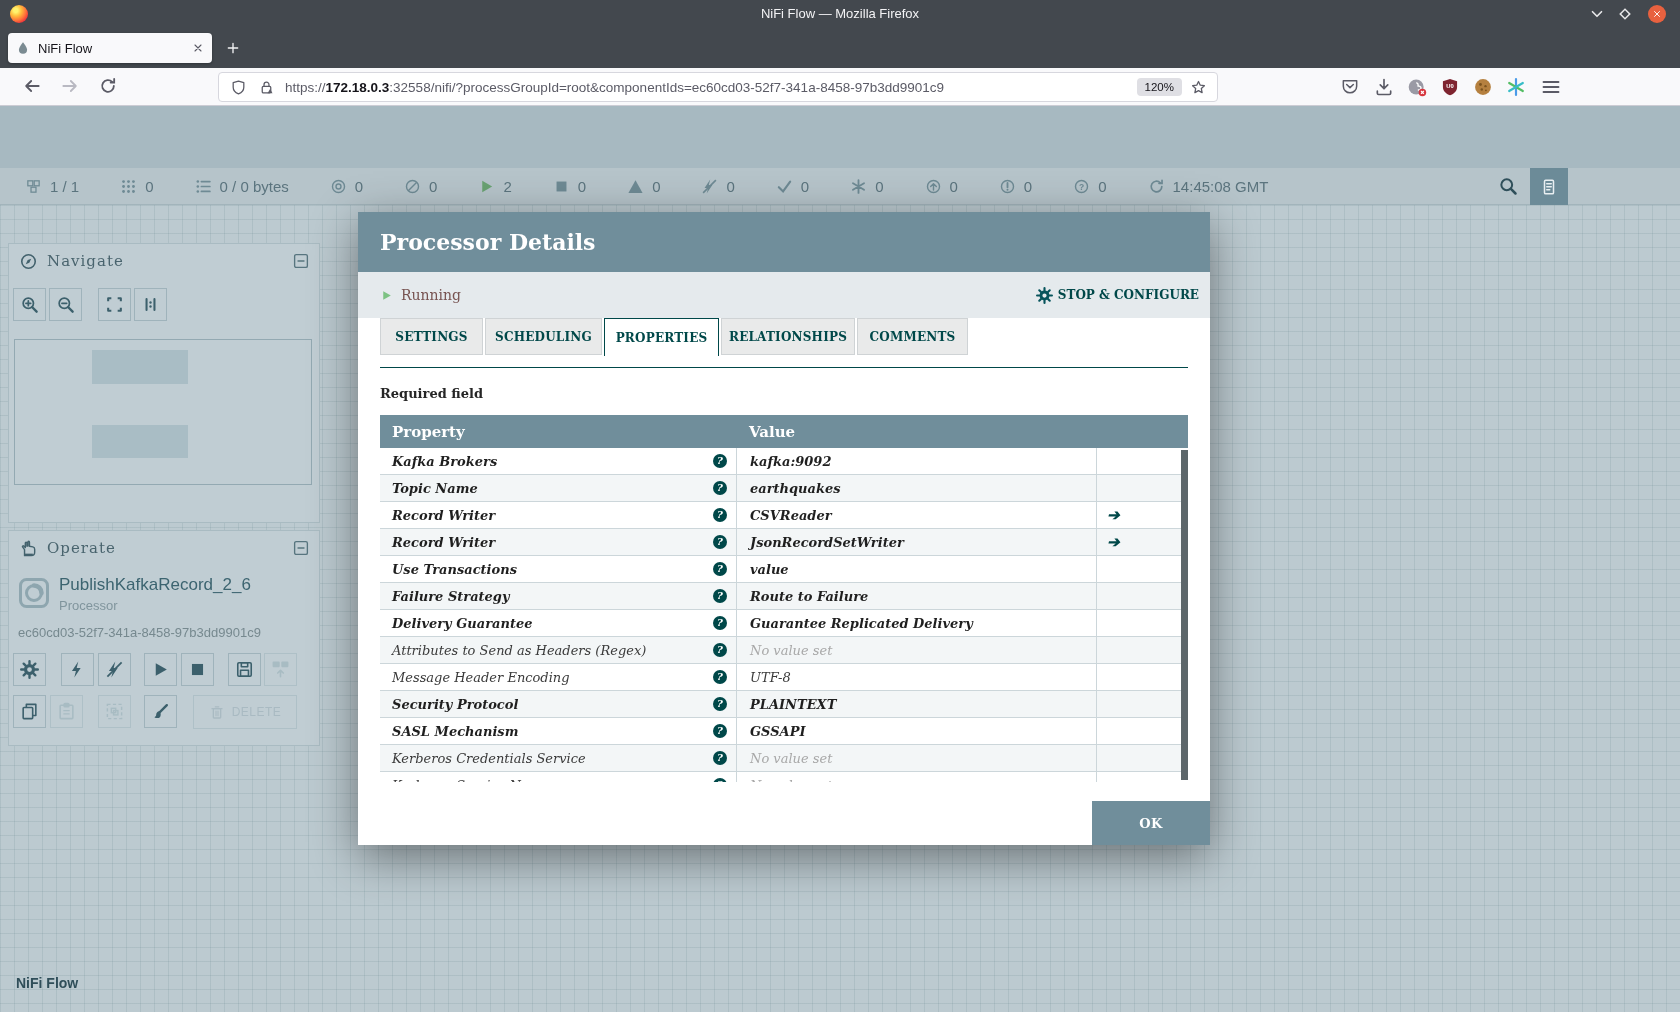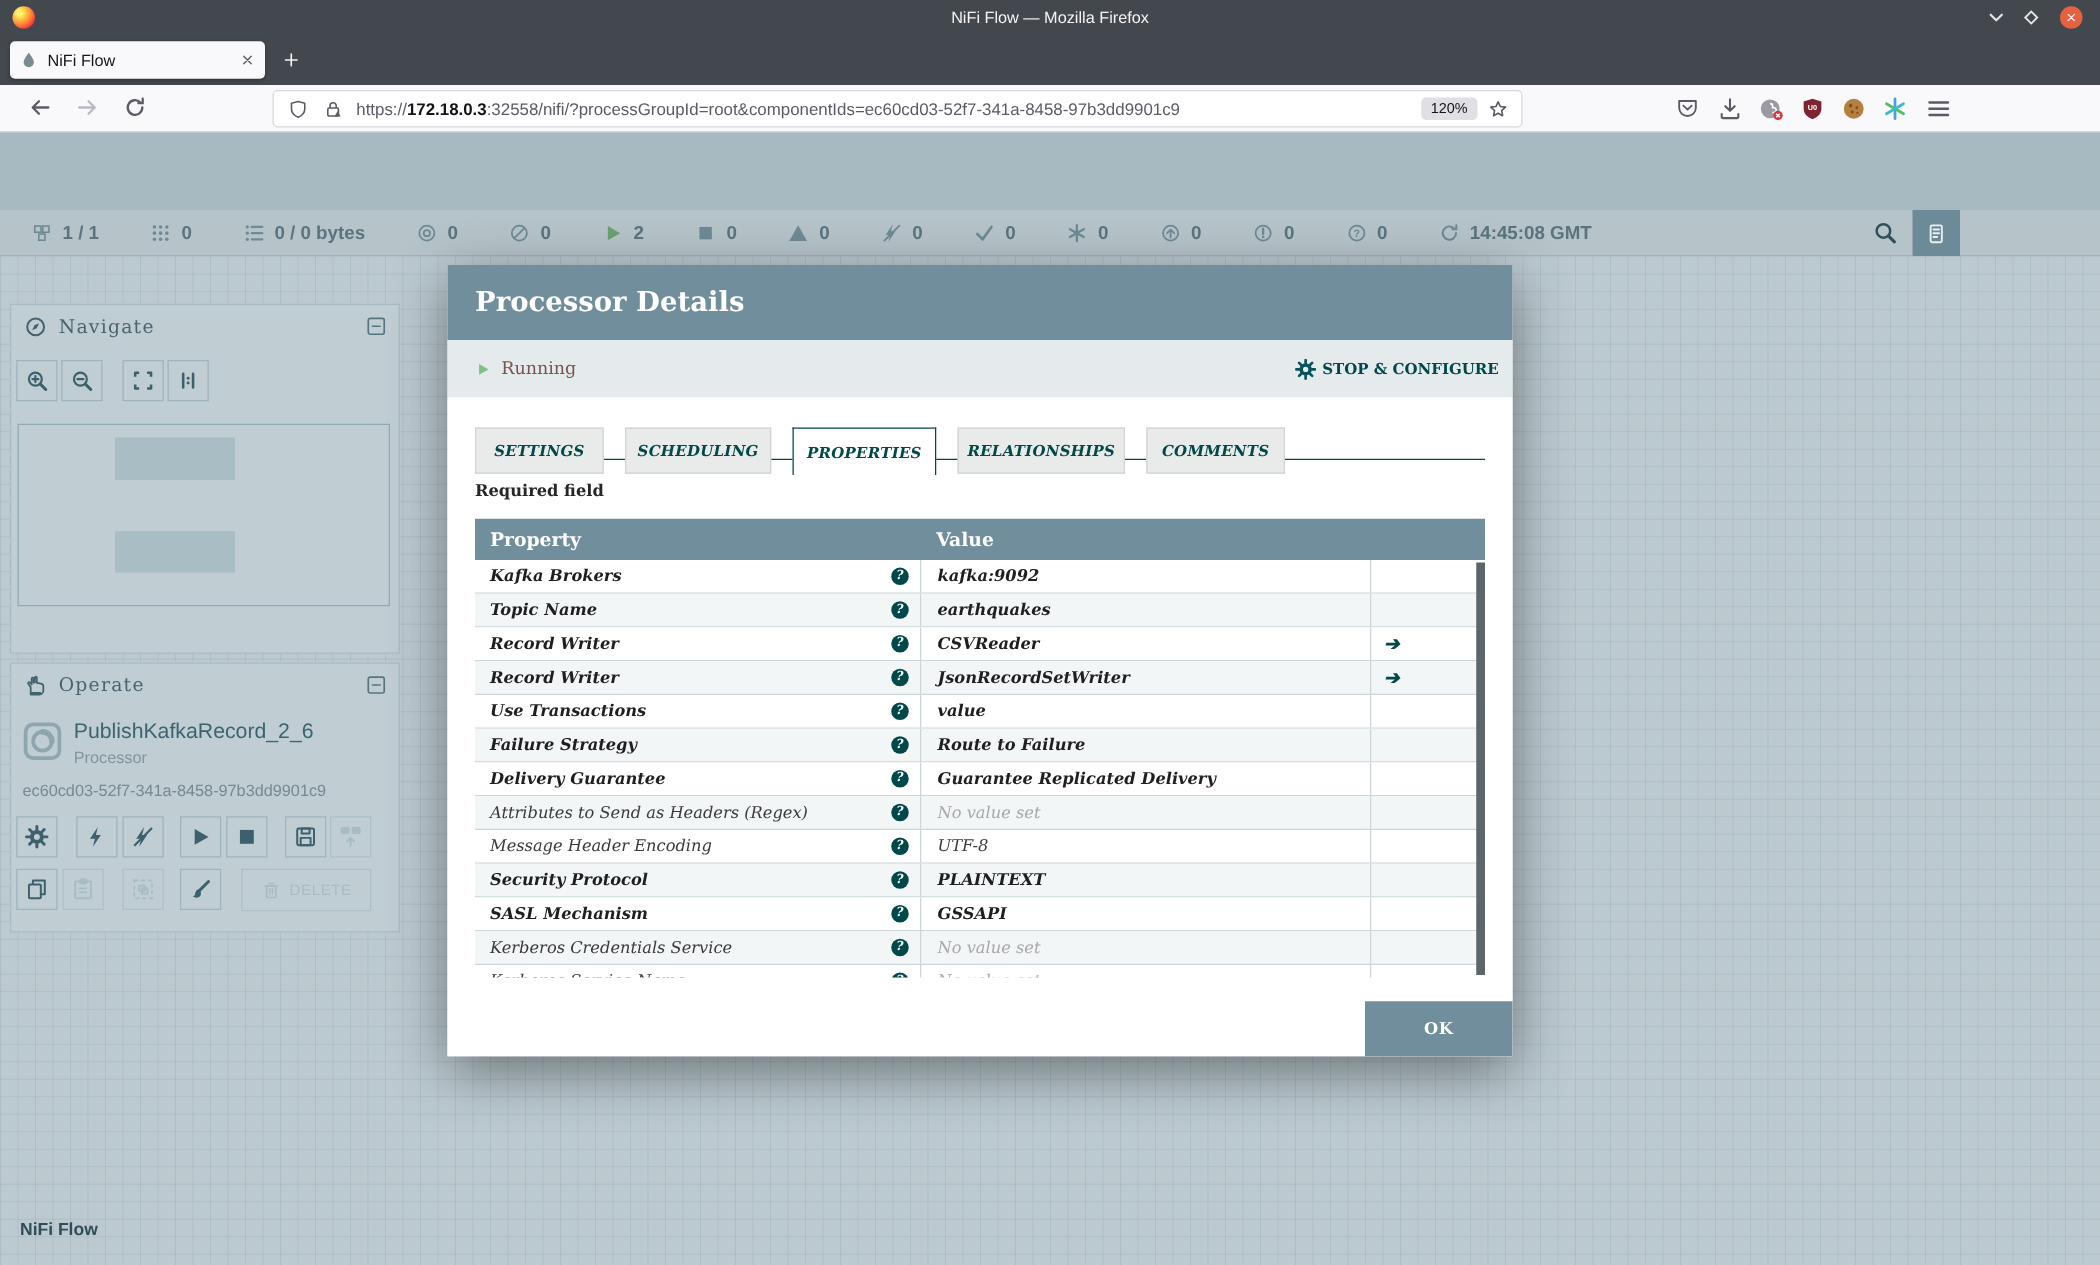--- a/index.html
+++ b/index.html
@@ -62,21 +62,21 @@
   .userblock{position:absolute;right:184px;top:114px;text-align:right;}
   .user-name{font-size:14px;color:#44555d;}
   .logout{font-size:11px;color:#587179;margin-top:6px;letter-spacing:.3px;}
   .nf-menu{position:absolute;left:1514px;top:122px;width:34px;height:30px;color:#33535e;}
   .nf-menu svg{width:34px;height:30px;}
 
   
   .nf-status{position:absolute;left:0;top:168px;width:1680px;height:37px;background:#b6c4ca;
     border-bottom:1px solid #a2b4bb;}
   .sb-items{position:absolute;left:25px;top:0;height:37px;display:flex;align-items:center;gap:41px;}
-  .sb-item{display:flex;align-items:center;gap:8px;font-weight:bold;}
+  .sb-item{display:flex;align-items:center;gap:8px;}
   .sb-item svg{width:17px;height:17px;color:#6e8a94;}
   .sb-item.running svg{color:#69a272;}
   .sb-v{font-size:15px;color:#5b747e;white-space:nowrap;}
   .sb-search{position:absolute;left:1498px;top:8px;width:20px;height:20px;color:#2f4f5a;}
   .sb-search svg{width:20px;height:20px;}
   .sb-panelbtn{position:absolute;left:1530px;top:0;width:38px;height:37px;background:#6c8b98;
     display:flex;align-items:center;justify-content:center;color:#e9eff1;}
   .sb-panelbtn svg{width:18px;height:18px;}
 
   
@@ -118,21 +118,21 @@
   .dlg-title{position:absolute;left:22px;top:0;line-height:60px;font-family:"DejaVu Serif",serif;
     font-weight:700;font-size:22px;color:#fff;}
   .dlg-status{position:absolute;left:0;top:60px;width:852px;height:46px;background:#e5eaed;}
   .run{position:absolute;left:22px;top:0;height:46px;display:flex;align-items:center;gap:8px;}
   .run svg{width:13px;height:13px;color:#7dc283;}
   .run-label{font-family:"DejaVu Serif",serif;font-size:14px;color:#775351;}
   .act{position:absolute;right:11px;top:0;height:46px;display:flex;align-items:center;gap:5px;}
   .act svg{width:17px;height:17px;color:#07545c;}
   .act-label{font-family:"DejaVu Serif",serif;font-weight:700;font-size:12px;color:#004849;}
   .dlg-content{position:absolute;left:0;top:106px;width:852px;height:527px;background:#fff;}
-  .tabbar{position:absolute;left:22px;top:24px;height:38px;display:flex;gap:17px;z-index:2;font-style:italic;}
+  .tabbar{position:absolute;left:22px;top:0;height:38px;display:flex;gap:2px;z-index:2;}
   .tab{height:37px;background:#e9eaea;border:1px solid #cfd3d5;display:flex;align-items:center;
     justify-content:center;font-family:"DejaVu Serif",serif;font-weight:700;font-size:12px;color:#004849;
     letter-spacing:.2px;}
   .tab:nth-child(1){width:103px;} .tab:nth-child(2){width:117px;} .tab:nth-child(3){width:115px;}
   .tab:nth-child(4){width:134px;} .tab:nth-child(5){width:111px;text-align:right;}
   .tab.active{background:#fff;border-color:#004849;border-bottom:none;height:38px;}
   .tabline{position:absolute;left:22px;width:808px;top:49px;height:1px;background:#004849;z-index:1;}
   .req-note{position:absolute;left:22px;top:68px;font-family:"DejaVu Serif",serif;font-weight:700;
     font-size:13px;color:#262626;}
   .ptable-head{position:absolute;left:22px;top:97px;width:808px;height:33px;background:#708e9b;

